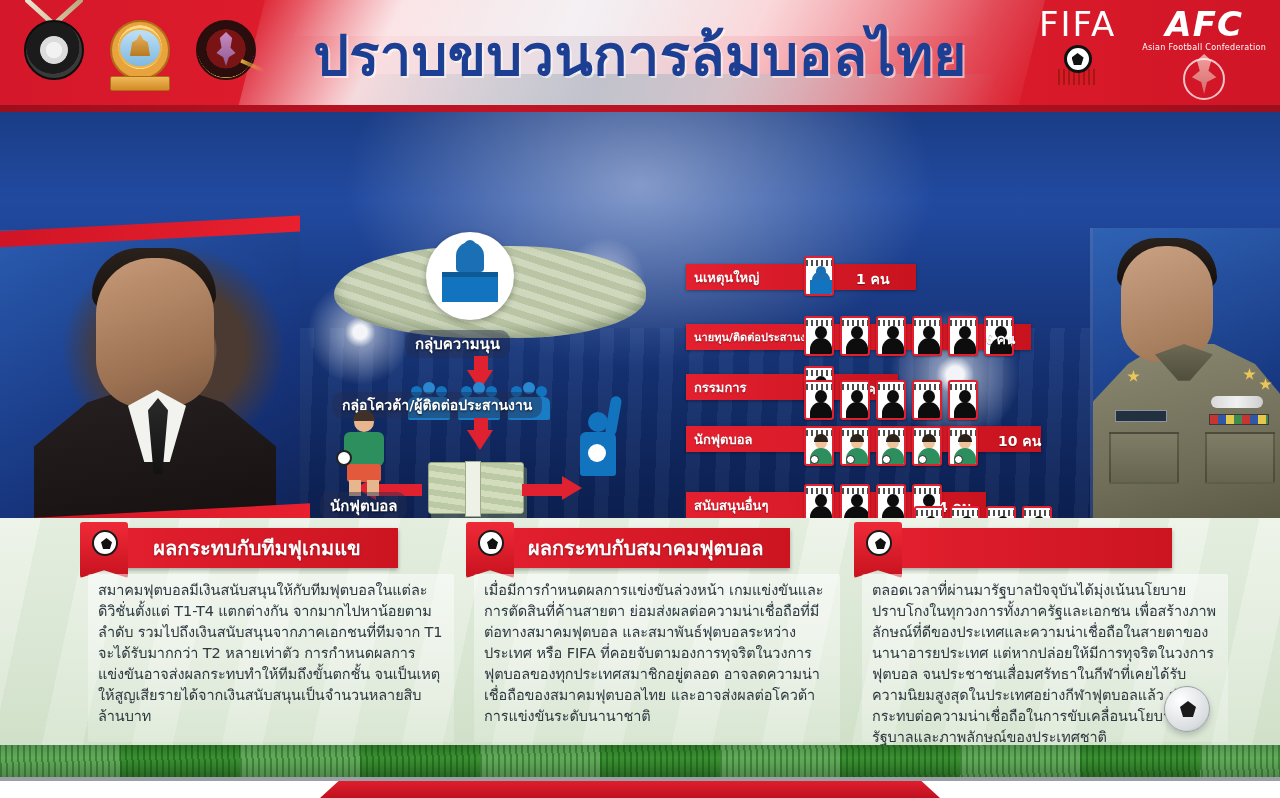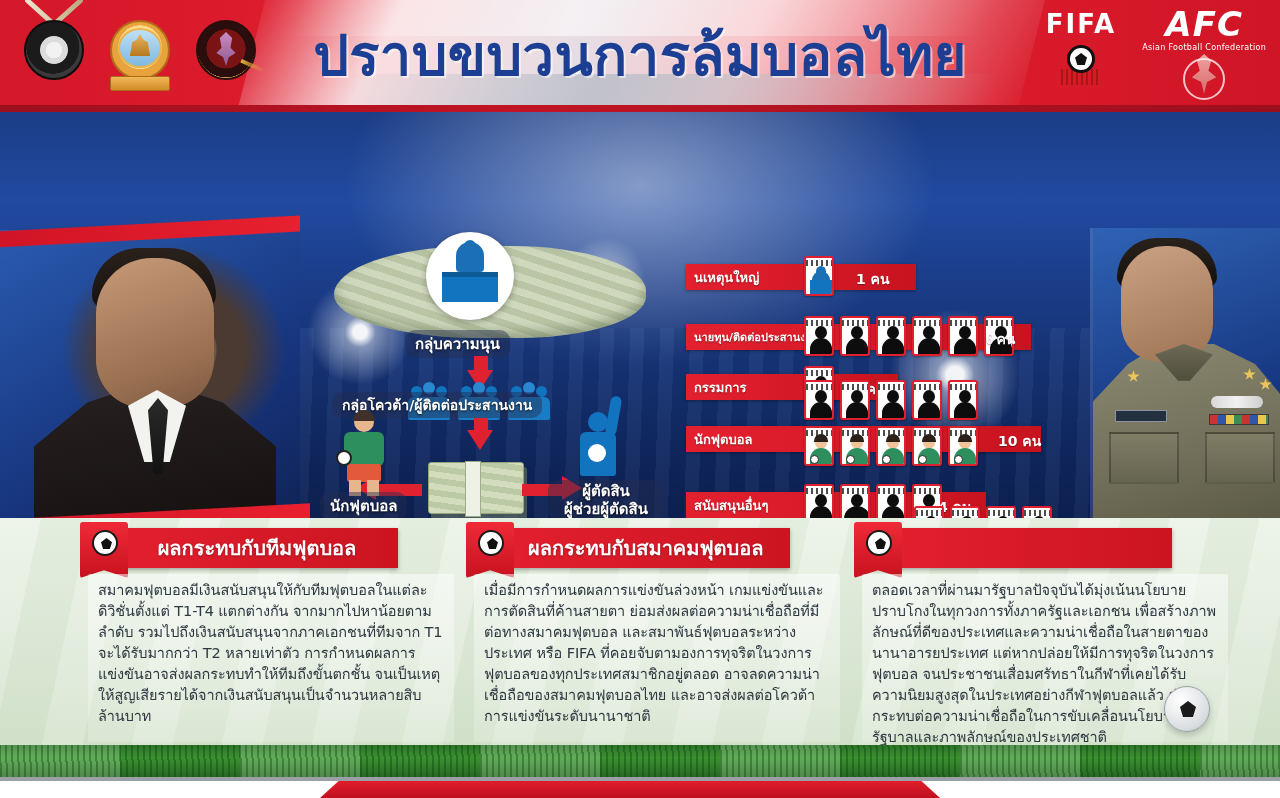--- a/index.html
+++ b/index.html
@@ -49,21 +49,21 @@
   .seal2 .seal-ring{ background: radial-gradient(circle at 50% 45%, #ffd98a 0 52%, #e8a33c 53% 78%, #c7791f 79% 100%); border:2px solid #b06c18;}
   .seal2 .inner{ position:absolute; left:14px; top:12px; width:44px; height:40px; border-radius:50%; background:linear-gradient(#bfe0f5,#7fb8e0); border:2px solid #e9b44c; }
   .seal2 .temple{ position:absolute; left:22px; top:18px; width:28px; height:22px; background:linear-gradient(#e8b25c,#b8791e); clip-path: polygon(50% 0,62% 26%,78% 38%,86% 100%,14% 100%,22% 38%,38% 26%); }
   .seal2 .plate{ position:absolute; left:6px; top:60px; width:60px; height:15px; background:linear-gradient(#f0b858,#d08b26); border:1px solid #a96d16; border-radius:2px;}
   .seal3 .seal-ring{ background: radial-gradient(circle at 50% 48%, #7a1414 0 48%, #2a0d0d 49% 70%, #e7b13a 71% 86%, #c98a22 87% 100%); border:2px solid #2a0d0d;}
   .seal3 .fig{ position:absolute; left:22px; top:16px; width:28px; height:34px; background:linear-gradient(#c98cc0,#8e5a92); clip-path: polygon(50% 0,72% 18%,66% 46%,84% 62%,60% 74%,50% 100%,40% 74%,16% 62%,34% 46%,28% 18%); }
   .seal3 .tail{ position:absolute; right:-4px; top:48px; width:26px; height:4px; background:linear-gradient(90deg,#e7b13a,rgba(231,177,58,0)); transform:rotate(24deg);}
 
   .fifa-block{ position:absolute; right:14px; top:6px; z-index:6; display:flex; gap:26px; align-items:flex-start;}
   .fifa-col{ display:flex; flex-direction:column; align-items:center; }
-  .fifa-word{ color:#fff; font-weight:bold; font-size:26px; letter-spacing:2px; line-height:36px;text-align:center;}
+  .fifa-word{ color:#fff; font-weight:normal; font-size:34px; letter-spacing:2px; line-height:36px;text-align:center;}
   .afc-word{ color:#fff; font-weight:bold; font-size:34px; letter-spacing:1px; line-height:36px; font-style:italic;}
   .afc-sub{ color:#fff; font-size:8px; letter-spacing:.3px; margin-top:1px;}
   .fifa-ball{ position:relative; width:44px; height:38px; margin-top:3px; }
   .fifa-ball .b{ position:absolute; left:8px; top:0; width:28px; height:28px; border-radius:50%; background:#fff; border:3px solid #111;}
   .fifa-ball .p{ position:absolute; left:16px; top:8px; width:12px; height:12px; background:#111; clip-path: polygon(50% 0,100% 38%,81% 100%,19% 100%,0 38%);}
   .fifa-ball .rays{ position:absolute; left:2px; top:24px; width:40px; height:16px;
      background: repeating-linear-gradient(90deg,#a5170f 0 2px, rgba(0,0,0,0) 2px 5px); }
   .afc-emblem{ position:relative; width:46px; height:46px; margin-top:2px;}
   .afc-emblem .e{ position:absolute; left:5px; top:0; width:36px; height:40px; background:linear-gradient(#f2a0a0,#d76b6b); clip-path: polygon(50% 0,70% 16%,62% 42%,84% 58%,58% 70%,50% 100%,42% 70%,16% 58%,38% 42%,30% 16%);}
   .afc-emblem .ring{ position:absolute; left:2px; top:4px; width:42px; height:42px; border:2px solid rgba(255,255,255,.75); border-radius:50%;}
@@ -450,24 +450,20 @@
           <div class="pf-ball"></div>
       </div>
       <div class="flow-label lbl-player">นักฟุตบอล</div>
 
       <div class="ref-fig">
         <div class="rf-arm"></div>
           <div class="rf-head"></div>
           <div class="rf-body"></div>
           <div class="rf-card"></div>
       </div>
-      <div class="flow-label lbl-ref">
-        <span>ผู้ตัดสิน</span><br>
-        <span>ผู้ช่วยผู้ตัดสิน</span>
-      </div>
 
     </div>
 
     <div class="roster">
 
       <div>
         <div class="rbar" style="top:12px; width:230px;">
           <span class="rlabel">นเหตุนใหญ่</span>
         </div>
         <div class="mugs" style="left:118px; top:4px; width:40px;">
@@ -662,21 +658,21 @@
 
   <div class="bottom">
     <div class="bottom-tex"></div>
 
     <div class="panel p1">
       <div class="panel-head">
         <div class="ph-tab"></div>
         <div class="ph-ball">
             <div class="pent"></div>
           </div>
-        <span class="ph-text">ผลกระทบกับทีมฟุตบอล</span>
+        <span class="ph-text">ผลกระทบกับทีมฟุเกมแข</span>
       </div>
       <div class="panel-body">
         <div class="panel-text">สมาคมฟุตบอลมีเงินสนับสนุนให้กับทีมฟุตบอลในแต่ละดิวิชั่นตั้งแต่ T1-T4 แตกต่างกัน จากมากไปหาน้อยตามลำดับ รวมไปถึงเงินสนับสนุนจากภาคเอกชนที่ทีมจาก T1 จะได้รับมากกว่า T2 หลายเท่าตัว การกำหนดผลการแข่งขันอาจส่งผลกระทบทำให้ทีมถึงขั้นตกชั้น จนเป็นเหตุให้สูญเสียรายได้จากเงินสนับสนุนเป็นจำนวนหลายสิบล้านบาท</div>
       </div>
     </div>
 
     <div class="panel p2">
       <div class="panel-head">
         <div class="ph-tab"></div>
         <div class="ph-ball">

